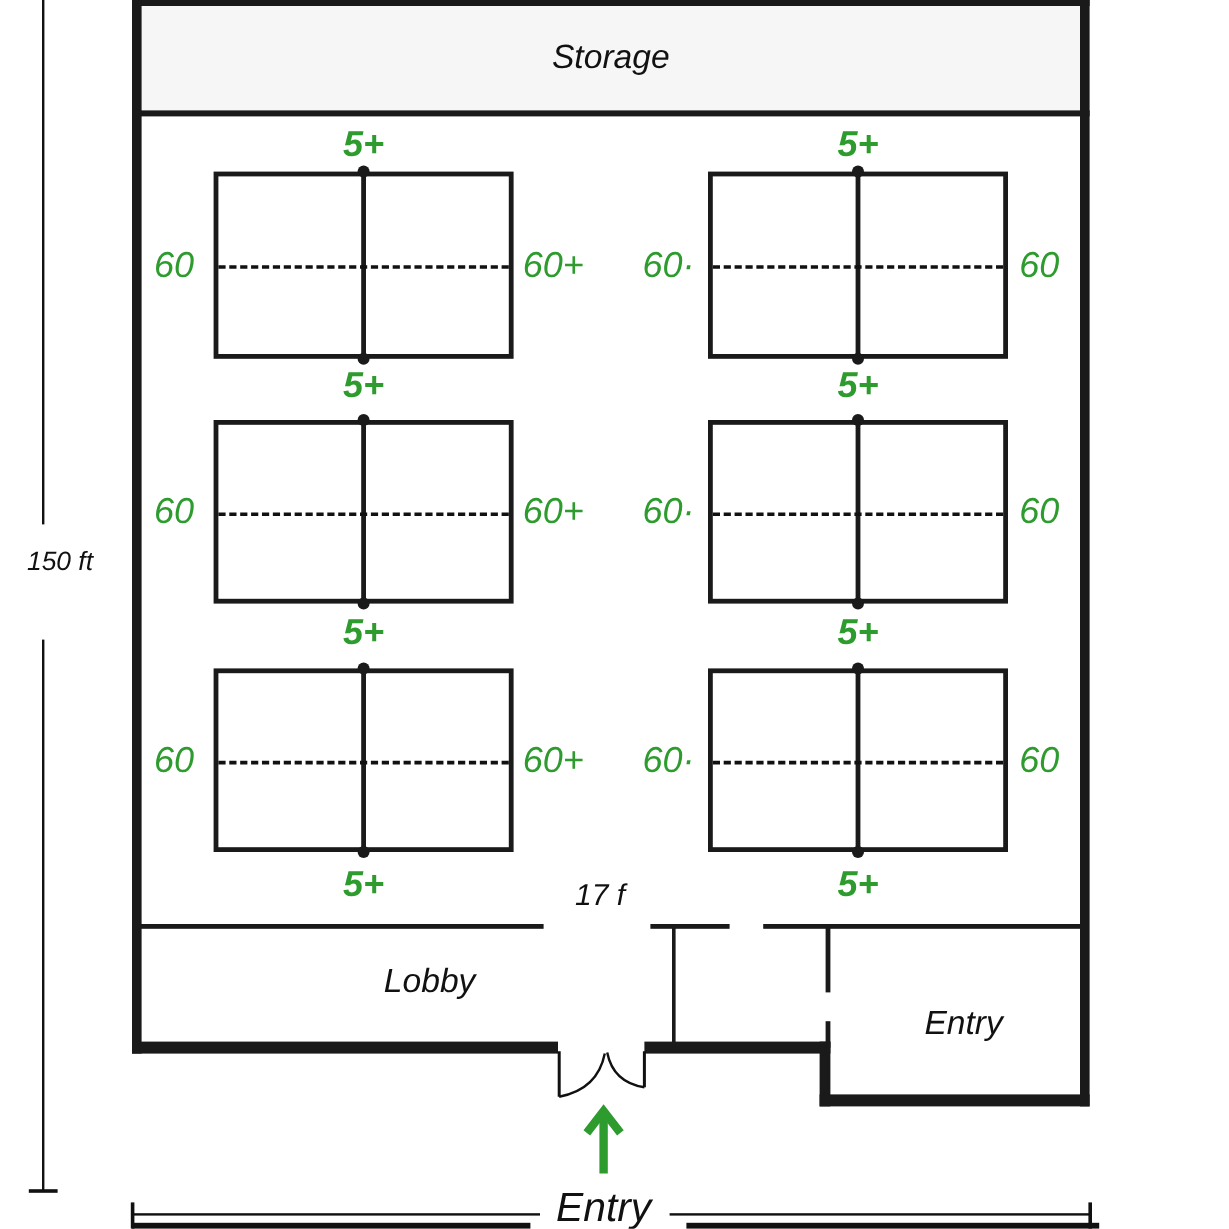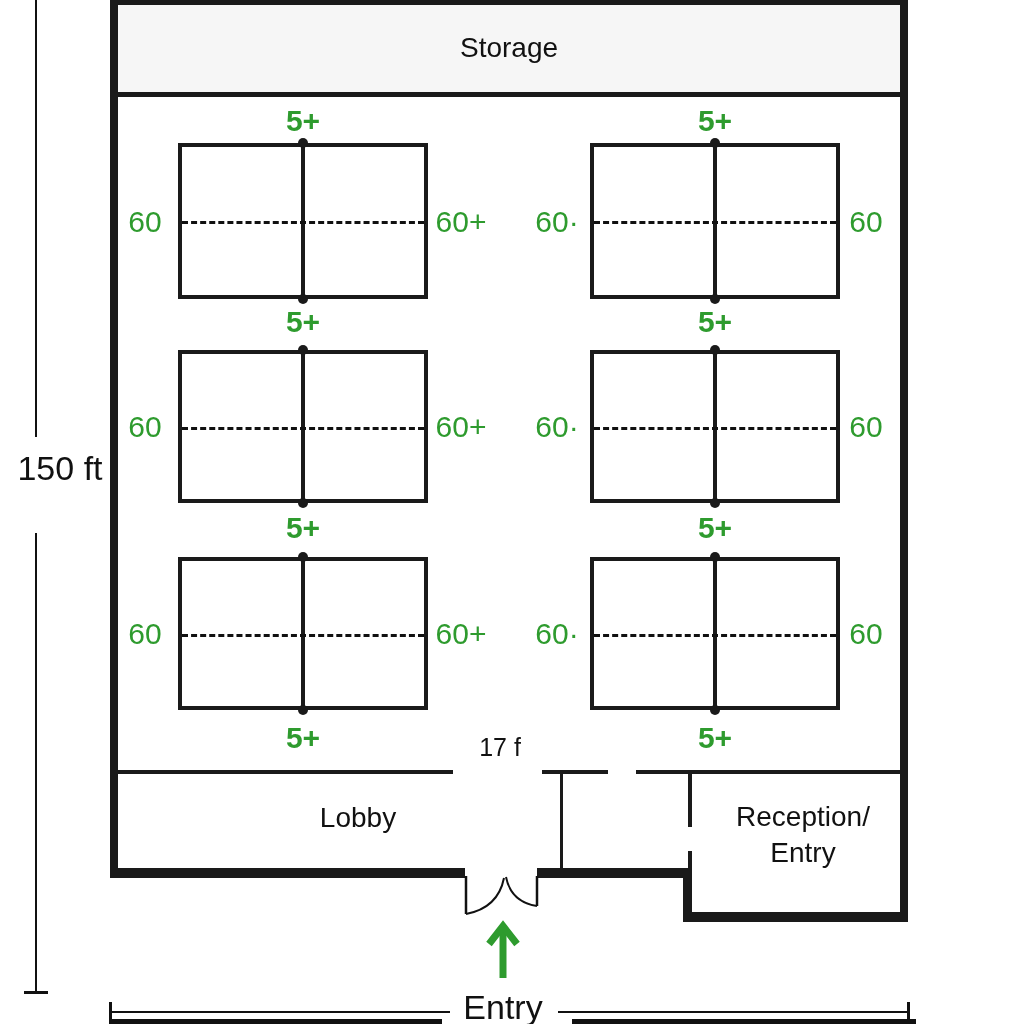--- a/index.html
+++ b/index.html
@@ -3,21 +3,21 @@
 <meta charset="utf-8">
 <style>
   html,body{margin:0;padding:0;background:#fff;}
   body{width:1024px;height:1024px;overflow:hidden;
        font-family:"Liberation Sans","DejaVu Sans",sans-serif;
        --wall:#1a1a1a; --accent:#2e9b2e; --storage-fill:#f6f6f6;}
   #plan{position:relative;width:1024px;height:1024px;background:#fff;}
   .wall{position:absolute;background:var(--wall);}
   .fill{position:absolute;}
   .label{position:absolute;transform:translate(-50%,-50%);color:#111;
-         white-space:nowrap;font-size:28px;}
+         white-space:nowrap;font-size:28px;font-style:italic;}
   .green{color:var(--accent);font-size:30px;font-weight:400;}
   .dim-line{position:absolute;background:#111;}
   .court{position:absolute;border:4px solid var(--wall);box-sizing:border-box;background:#fff;}
   .netline{position:absolute;left:50%;top:-4px;bottom:-4px;width:4px;margin-left:-2px;background:var(--wall);}
   .dashline{position:absolute;left:0;right:0;top:50%;height:0;border-top:3px dashed #111;}
   .netdot{position:absolute;left:50%;width:10px;height:10px;margin-left:-5px;border-radius:50%;background:var(--wall);}
   .netdot.top{top:-9px;} .netdot.bottom{bottom:-9px;}
   svg{position:absolute;overflow:visible;}
 </style>
 </head>
@@ -101,25 +101,24 @@
 
   <span class="label green" style="left:557px;top:222px;">60·</span>
   <span class="label green" style="left:866px;top:222px;">60</span>
   <span class="label green" style="left:557px;top:427px;">60·</span>
   <span class="label green" style="left:866px;top:427px;">60</span>
   <span class="label green" style="left:557px;top:634px;">60·</span>
   <span class="label green" style="left:866px;top:634px;">60</span>
 
   <span class="label" style="left:509px;top:48px;">Storage</span>
   <span class="label" style="left:358px;top:818px;">Lobby</span>
-  <span class="label" style="left:803px;top:817px;">Reception/</span>
   <span class="label" style="left:803px;top:853px;">Entry</span>
   <span class="label" style="left:503px;top:1007px;font-size:34px;">Entry</span>
   <span class="label" style="left:500px;top:747px;font-size:25px;">17 f</span>
-  <span class="label" style="left:60px;top:468px;font-size:34px;">150 ft</span>
+  <span class="label" style="left:50px;top:468px;font-size:22px;">150 ft</span>
 
   <div class="dim-line" style="left:35px;top:0;width:2px;height:437px;"></div>
   <div class="dim-line" style="left:35px;top:533px;width:2px;height:460px;"></div>
   <div class="dim-line" style="left:24px;top:991px;width:24px;height:3px;"></div>
 
   <div class="dim-line" style="left:110px;top:1011px;width:340px;height:2px;"></div>
   <div class="dim-line" style="left:558px;top:1011px;width:352px;height:2px;"></div>
   <div class="dim-line" style="left:109px;top:1002px;width:3px;height:22px;"></div>
   <div class="dim-line" style="left:907px;top:1002px;width:3px;height:22px;"></div>
   <div class="dim-line" style="left:110px;top:1019px;width:332px;height:5px;"></div>

